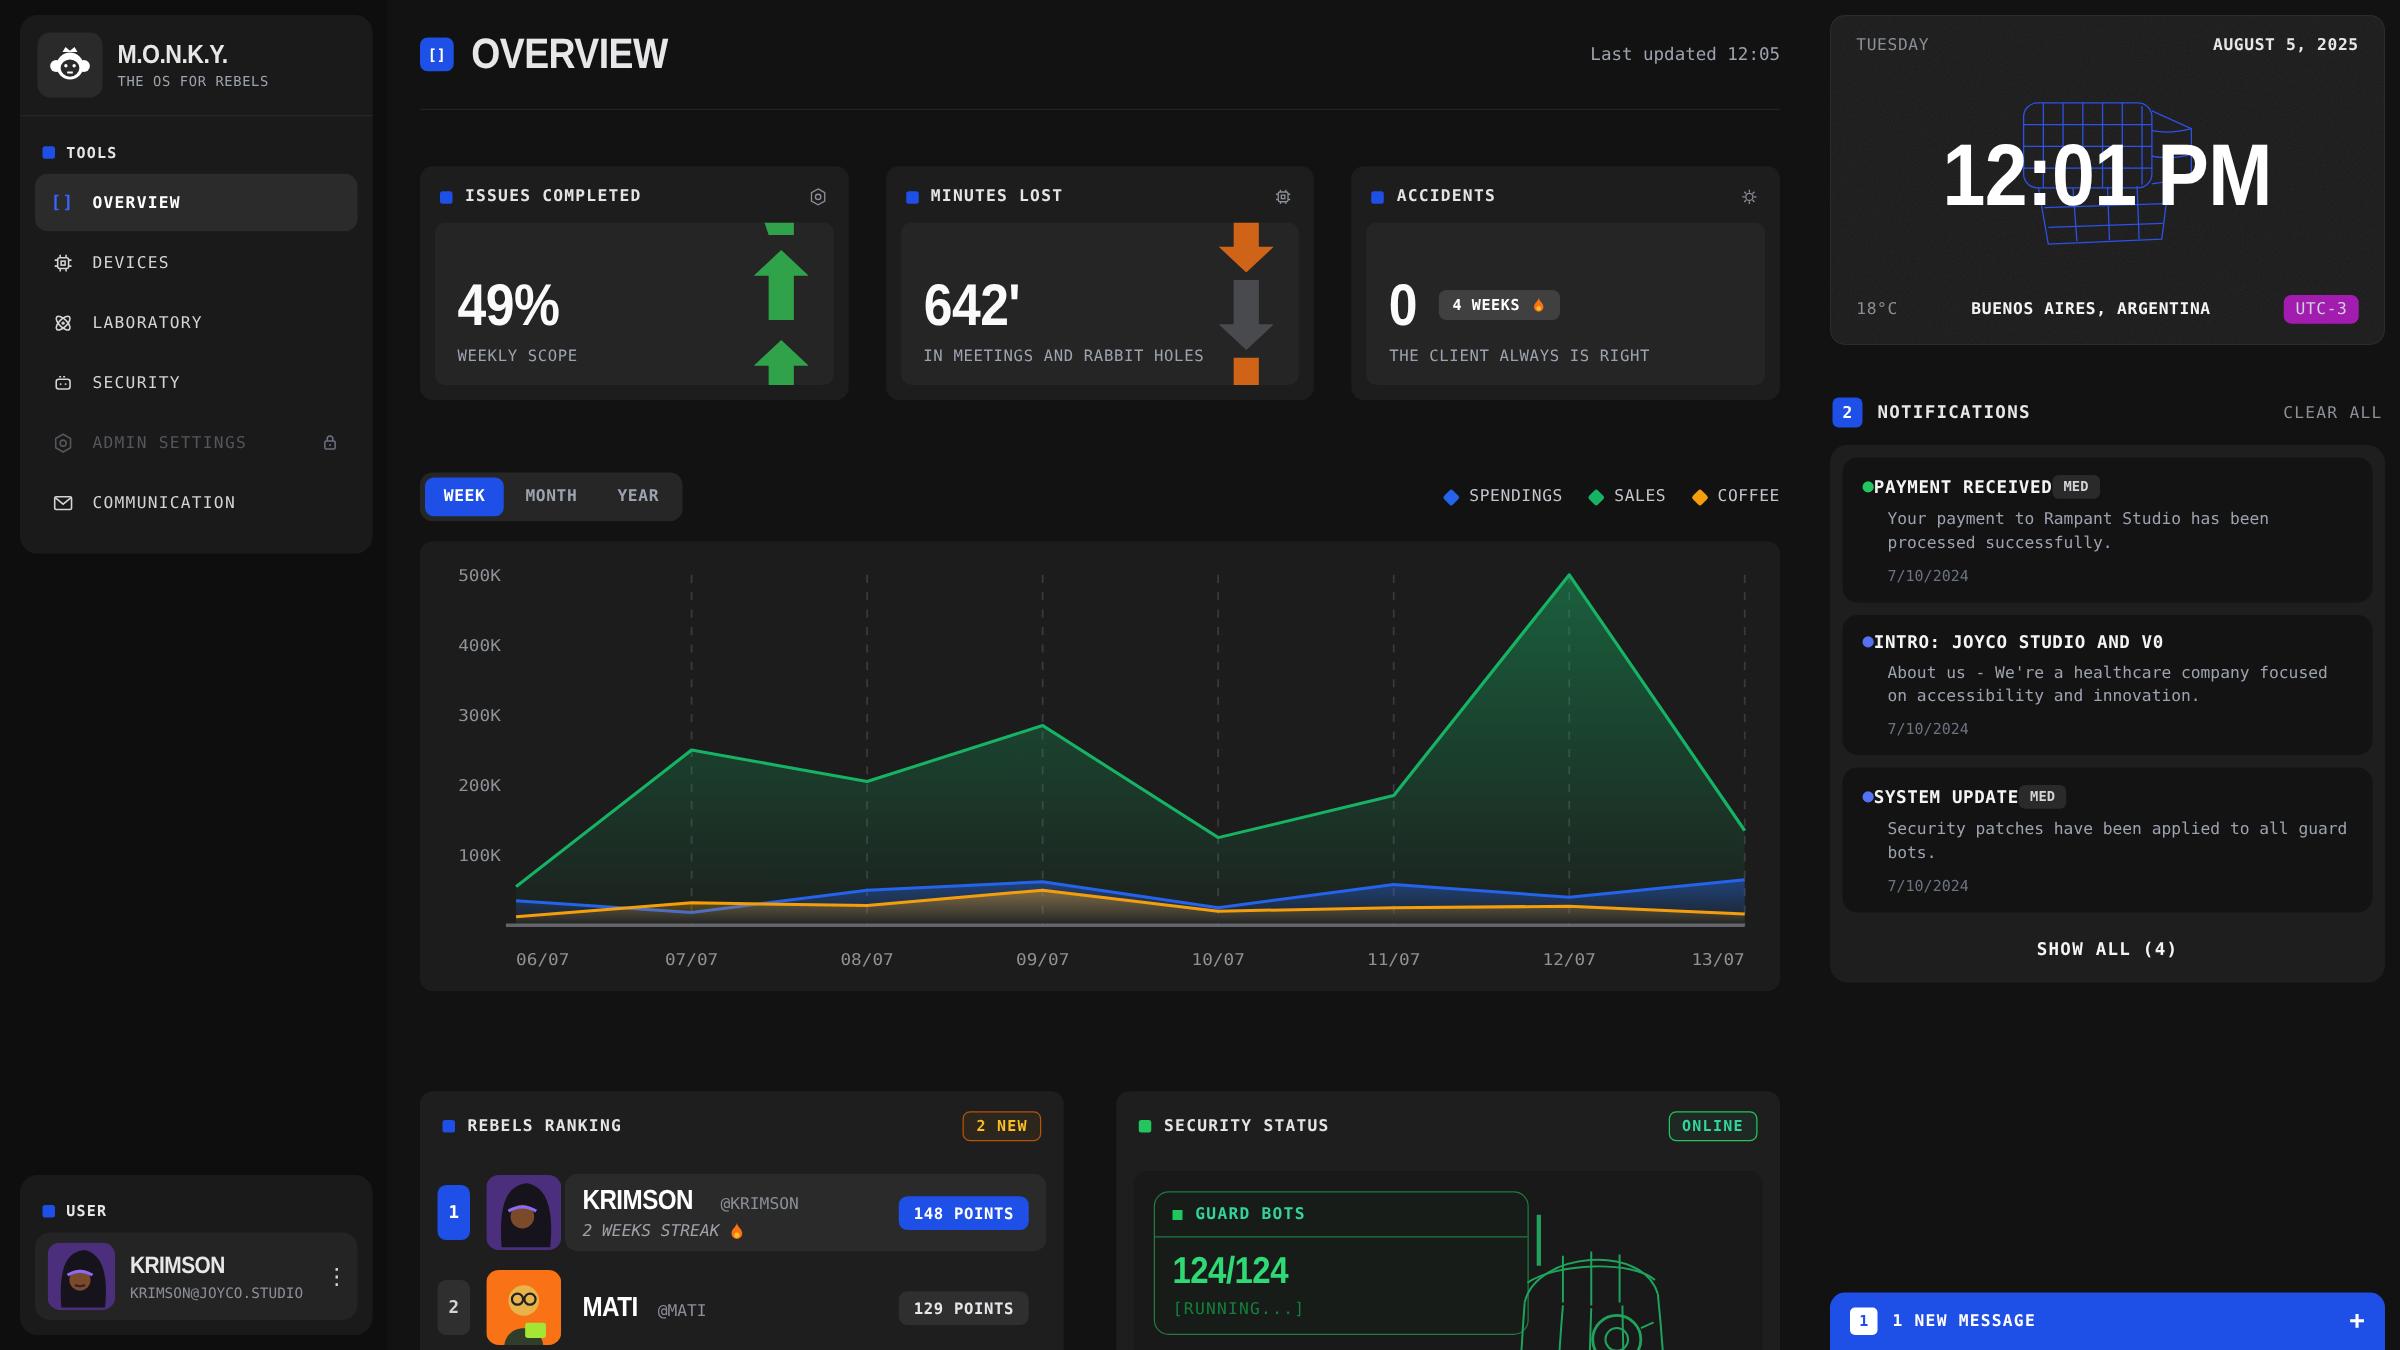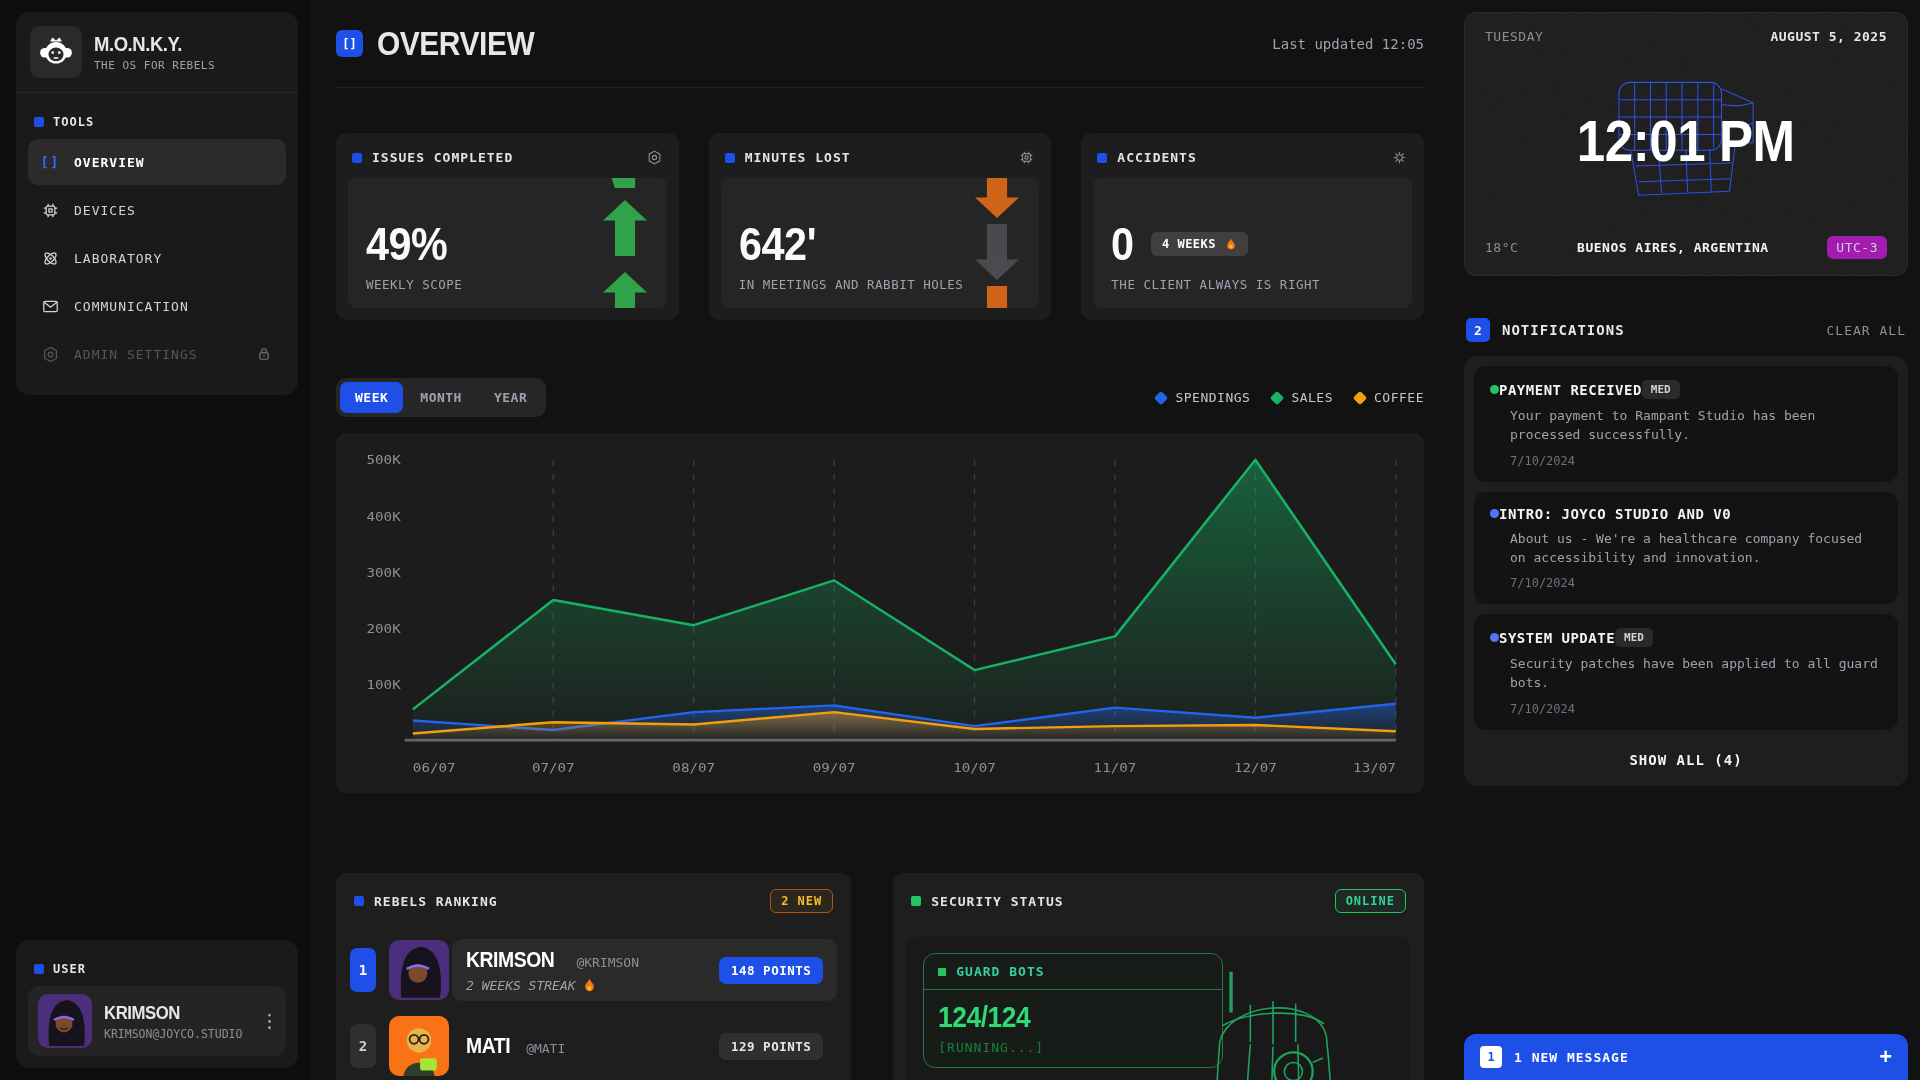--- a/index.html
+++ b/index.html
@@ -106,21 +106,21 @@
 
   
   .right{width:470px;position:relative;padding:12px 12px 0 14px;background:#121212;}
   .clock-card{position:relative;height:264px;background:#1b1b1b;border:1px solid #2b2b2b;border-radius:12px;overflow:hidden;}
   .noise{position:absolute;inset:0;width:100%;height:100%;opacity:.10;pointer-events:none;}
   .clock-inner{position:absolute;inset:0;padding:16px 20px;display:flex;flex-direction:column;justify-content:space-between;}
   .clock-row{display:flex;align-items:center;justify-content:space-between;font-size:13px;letter-spacing:.5px;}
   .dim{color:#8b8f98;}
   .clock-mid{position:relative;display:flex;align-items:center;justify-content:center;flex:1;}
   .wire{position:absolute;}
-  .clock-time{position:relative;font-size:58px;color:#fff;z-index:2;}
+  .clock-time{position:relative;font-size:70px;color:#fff;z-index:2;}
   .tz{background:#a21caf;border-radius:6px;padding:4px 9px;color:#cfd2d8;}
   .clock-city{font-weight:bold;color:#f4f4f5;}
 
   .notif-head{display:flex;align-items:center;gap:12px;margin-top:42px;padding:0 2px;}
   .count-tile{width:24px;height:24px;border-radius:5px;background:#1e4fe6;color:#fff;display:flex;align-items:center;
     justify-content:center;font-size:13px;font-weight:bold;}
   .notif-title{font-size:14px;font-weight:bold;letter-spacing:1px;}
   .clear-all{margin-left:auto;color:#8b8f98;font-size:13px;letter-spacing:1px;cursor:pointer;}
   .notif-wrap{margin-top:14px;background:#1e1e1e;border-radius:14px;padding:10px;}
   .notif-card{background:#131313;border-radius:12px;padding:14px 16px 14px 16px;margin-bottom:10px;cursor:pointer;}
@@ -190,41 +190,52 @@
               <circle cx="12" cy="12" r="1.6" fill="#d4d4d8" stroke="none"></circle>
               <ellipse cx="12" cy="12" rx="9" ry="4" transform="rotate(45 12 12)"></ellipse>
               <ellipse cx="12" cy="12" rx="9" ry="4" transform="rotate(-45 12 12)"></ellipse>
             </svg>
           </span>
           <span>LABORATORY</span>
         </div>
         <div class="nav-item mono">
           <span class="nav-ico">
             <svg width="19" height="19" viewBox="0 0 24 24" fill="none" stroke="#d4d4d8" stroke-width="1.6">
-              <rect x="3.5" y="5.5" width="17" height="13" rx="1.5"></rect>
-              <path d="M4 6.5l8 6.5 8-6.5"></path>
-            </svg>
-          </span>
-          <span>COMMUNICATION</span>
+              <rect x="5" y="8" width="14" height="10" rx="2.5"></rect>
+              <path d="M8 5.5h8" stroke-dasharray="2 2"></path>
+              <circle cx="9.5" cy="13" r="1" fill="#d4d4d8" stroke="none"></circle>
+              <circle cx="14.5" cy="13" r="1" fill="#d4d4d8" stroke="none"></circle>
+            </svg>
+          </span>
+          <span>SECURITY</span>
         </div>
         <div class="nav-item locked mono">
           <span class="nav-ico">
             <svg width="19" height="19" viewBox="0 0 24 24" fill="none" stroke="#55565c" stroke-width="1.6">
               <path d="M12 3l7.5 4.3v9.4L12 21l-7.5-4.3V7.3z"></path>
               <circle cx="12" cy="12" r="3"></circle>
             </svg>
           </span>
           <span>ADMIN SETTINGS</span>
           <span class="nav-ico lock-right">
             <svg width="18" height="18" viewBox="0 0 24 24" fill="none" stroke="#6b7280" stroke-width="1.6">
               <rect x="6.5" y="10.5" width="11" height="8.5" rx="1.5"></rect>
               <path d="M9 10.5V8a3 3 0 0 1 6 0v2.5"></path>
               <path d="M12 13.8v2" stroke-width="1.8"></path>
             </svg>
           </span>
+        </div>
+        <div class="nav-item mono">
+          <span class="nav-ico">
+            <svg width="19" height="19" viewBox="0 0 24 24" fill="none" stroke="#d4d4d8" stroke-width="1.6">
+              <rect x="3.5" y="5.5" width="17" height="13" rx="1.5"></rect>
+              <path d="M4 6.5l8 6.5 8-6.5"></path>
+            </svg>
+          </span>
+          <span>COMMUNICATION</span>
         </div>
       </nav>
     </div>
 
     <div class="side-card user-card">
       <div class="sec-label mono">
         <span class="bsq"></span>
         <span>USER</span>
       </div>
       <div class="user-row">

